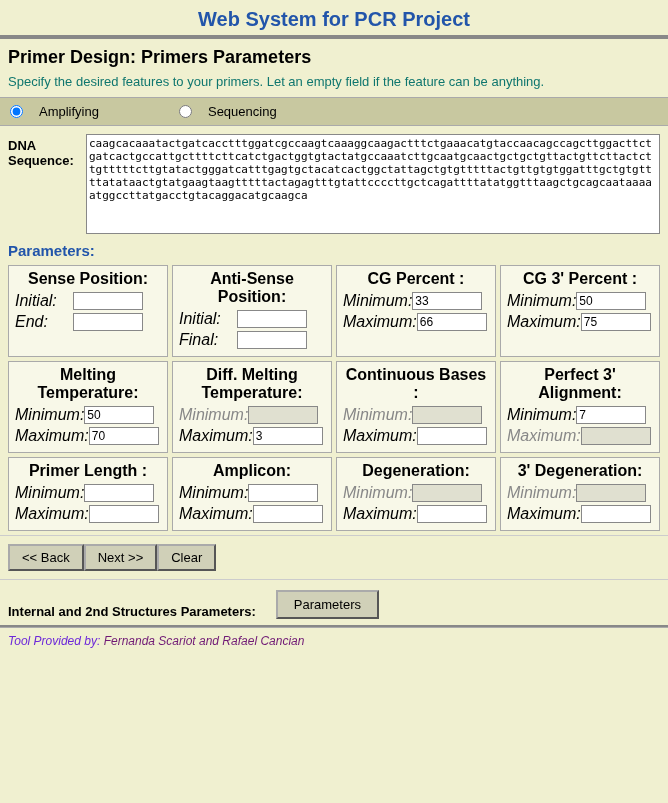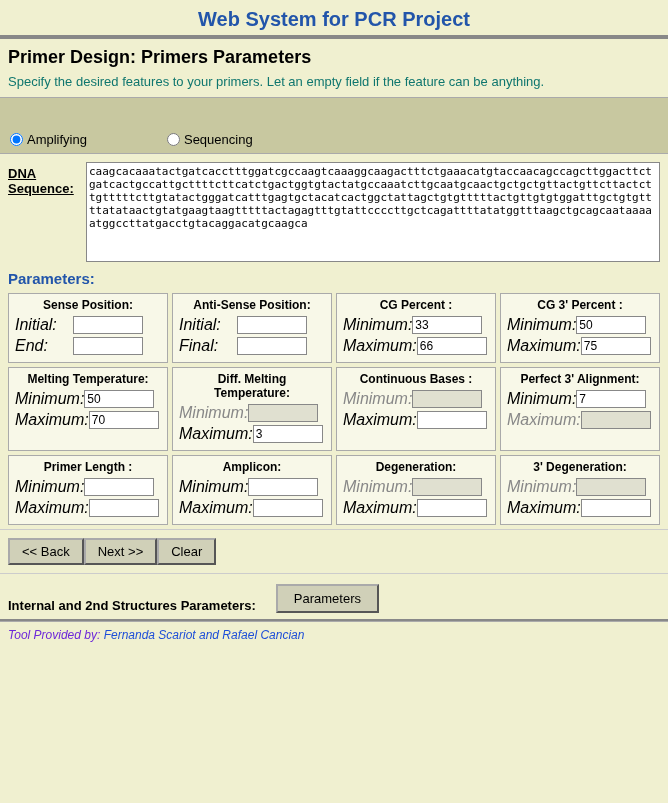--- a/index.html
+++ b/index.html
@@ -35,37 +35,35 @@
       background: #c8c8a0;
       padding: 6px 10px;
       display: flex;
       align-items: center;
       gap: 80px;
       border-top: 1px solid #aaa;
       border-bottom: 1px solid #aaa;
     }
     .radio-option {
       display: flex;
-      gap: 4px;
-      font-size: 13px;
-      margin-top: 28px;
+      gap: 16px;
+      font-size: 13px;
     }
     .dna-section {
       padding: 8px 8px 4px 8px;
       display: flex;
       align-items: flex-start;
       gap: 8px;
     }
     .dna-label {
       font-size: 13px;
       font-weight: bold;
       white-space: nowrap;
       padding-top: 4px;
       min-width: 70px;
-      text-decoration: underline;
     }
     .dna-textarea {
       flex: 1;
       height: 100px;
       font-size: 11px;
       font-family: monospace;
       border: 1px solid #888;
       resize: none;
       background: #fff;
       padding: 2px;
@@ -82,21 +80,21 @@
       grid-template-columns: 1fr 1fr 1fr 1fr;
       gap: 4px;
     }
     .param-box {
       border: 1px solid #aaa;
       background: #f8f8e8;
       padding: 4px 6px;
     }
     .param-box-title {
       font-weight: bold;
-      font-size: 12px;
+      font-size: 16px;
       text-align: center;
       margin-bottom: 4px;
     }
     .param-row {
       display: flex;
       align-items: center;
       margin-bottom: 3px;
       font-size: 12px;
     }
     .param-row label {
@@ -354,14 +352,14 @@
   <button class="btn">Clear</button>
 </div>
 
 <div class="internal-section">
   <div class="internal-label">Internal and 2nd Structures Parameters:</div>
   <button class="btn-params">Parameters</button>
 </div>
 
 <hr class="top-line">
 <div class="footer">
-  <span>Tool Provided by: </span><span style="color:#1d4ed8;">Fernanda Scariot and Rafael Cancian</span>
+  <span>Tool Provided by: </span><span style="color:#701a75;">Fernanda Scariot and Rafael Cancian</span>
 </div>
 
 </body></html>

